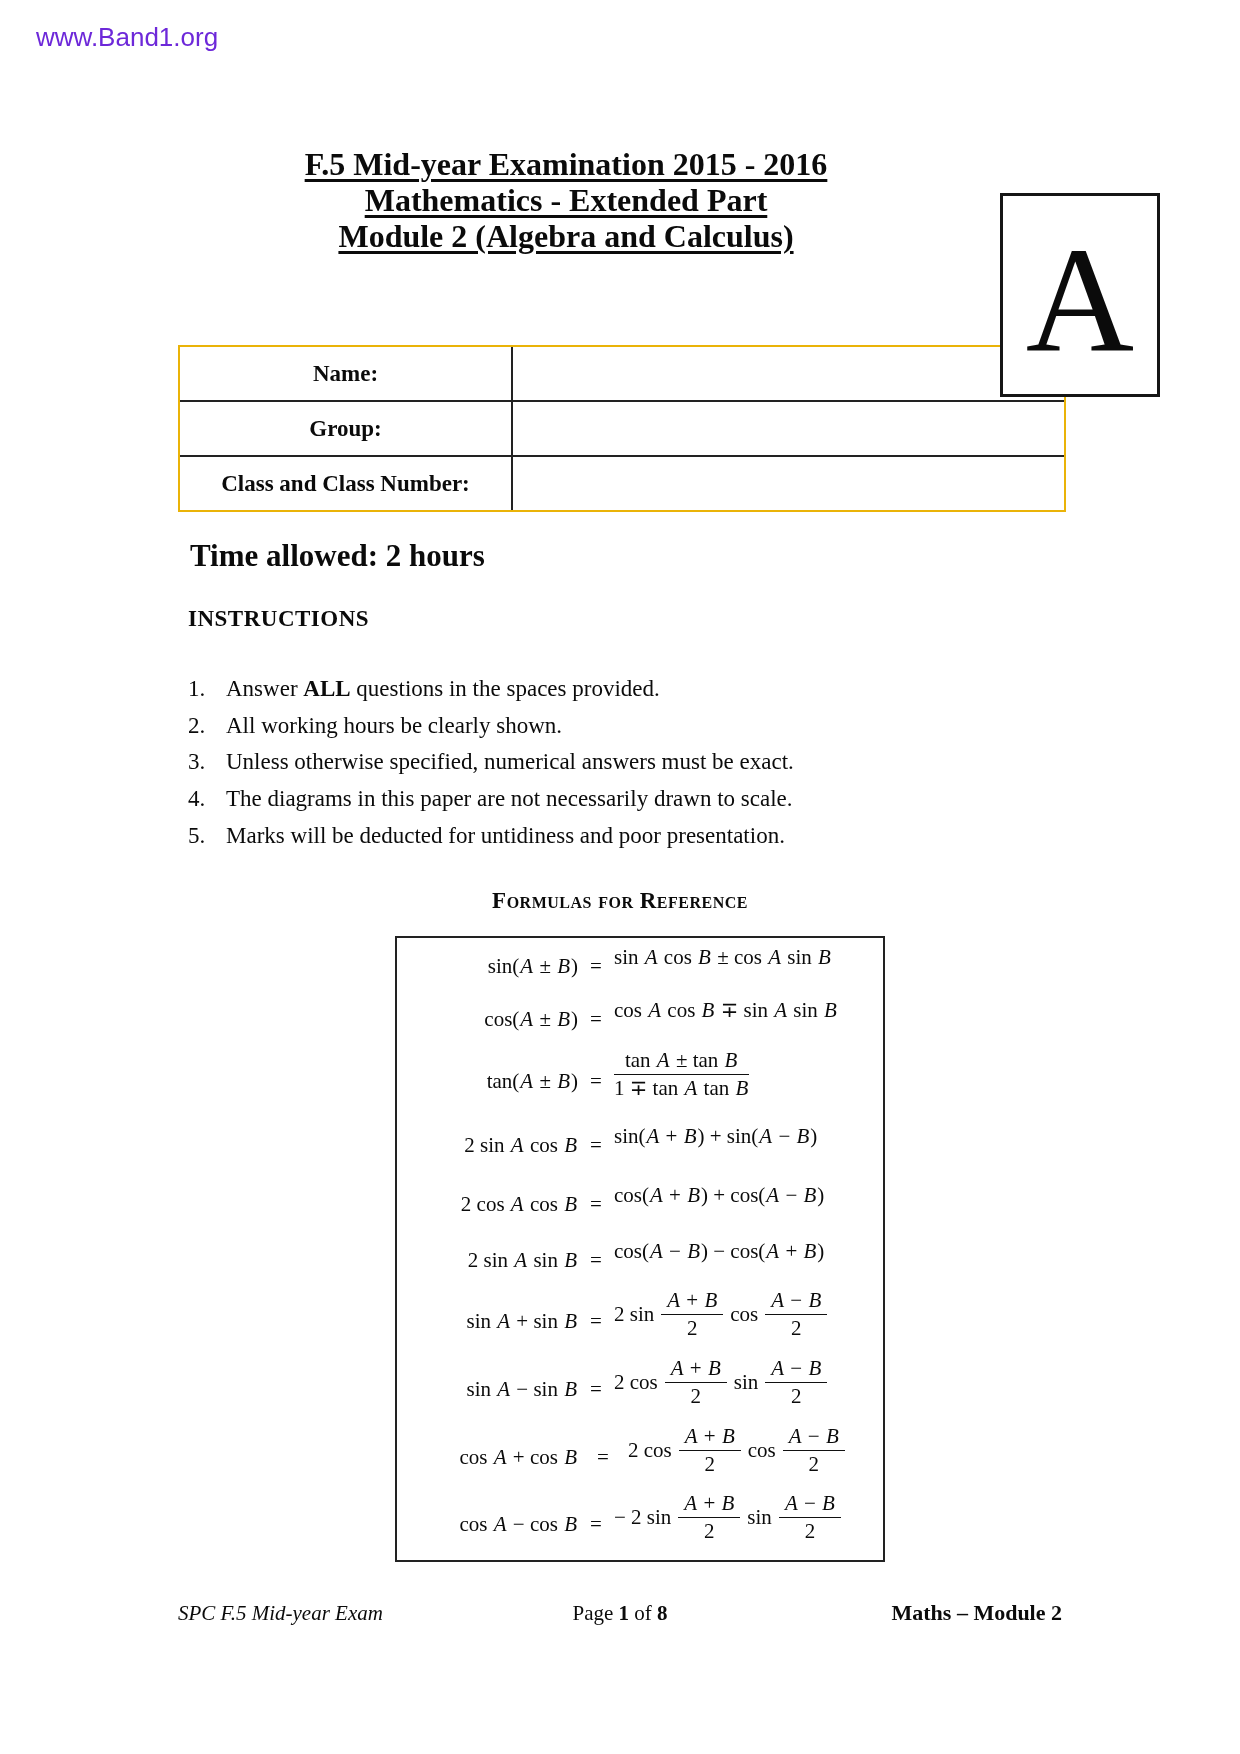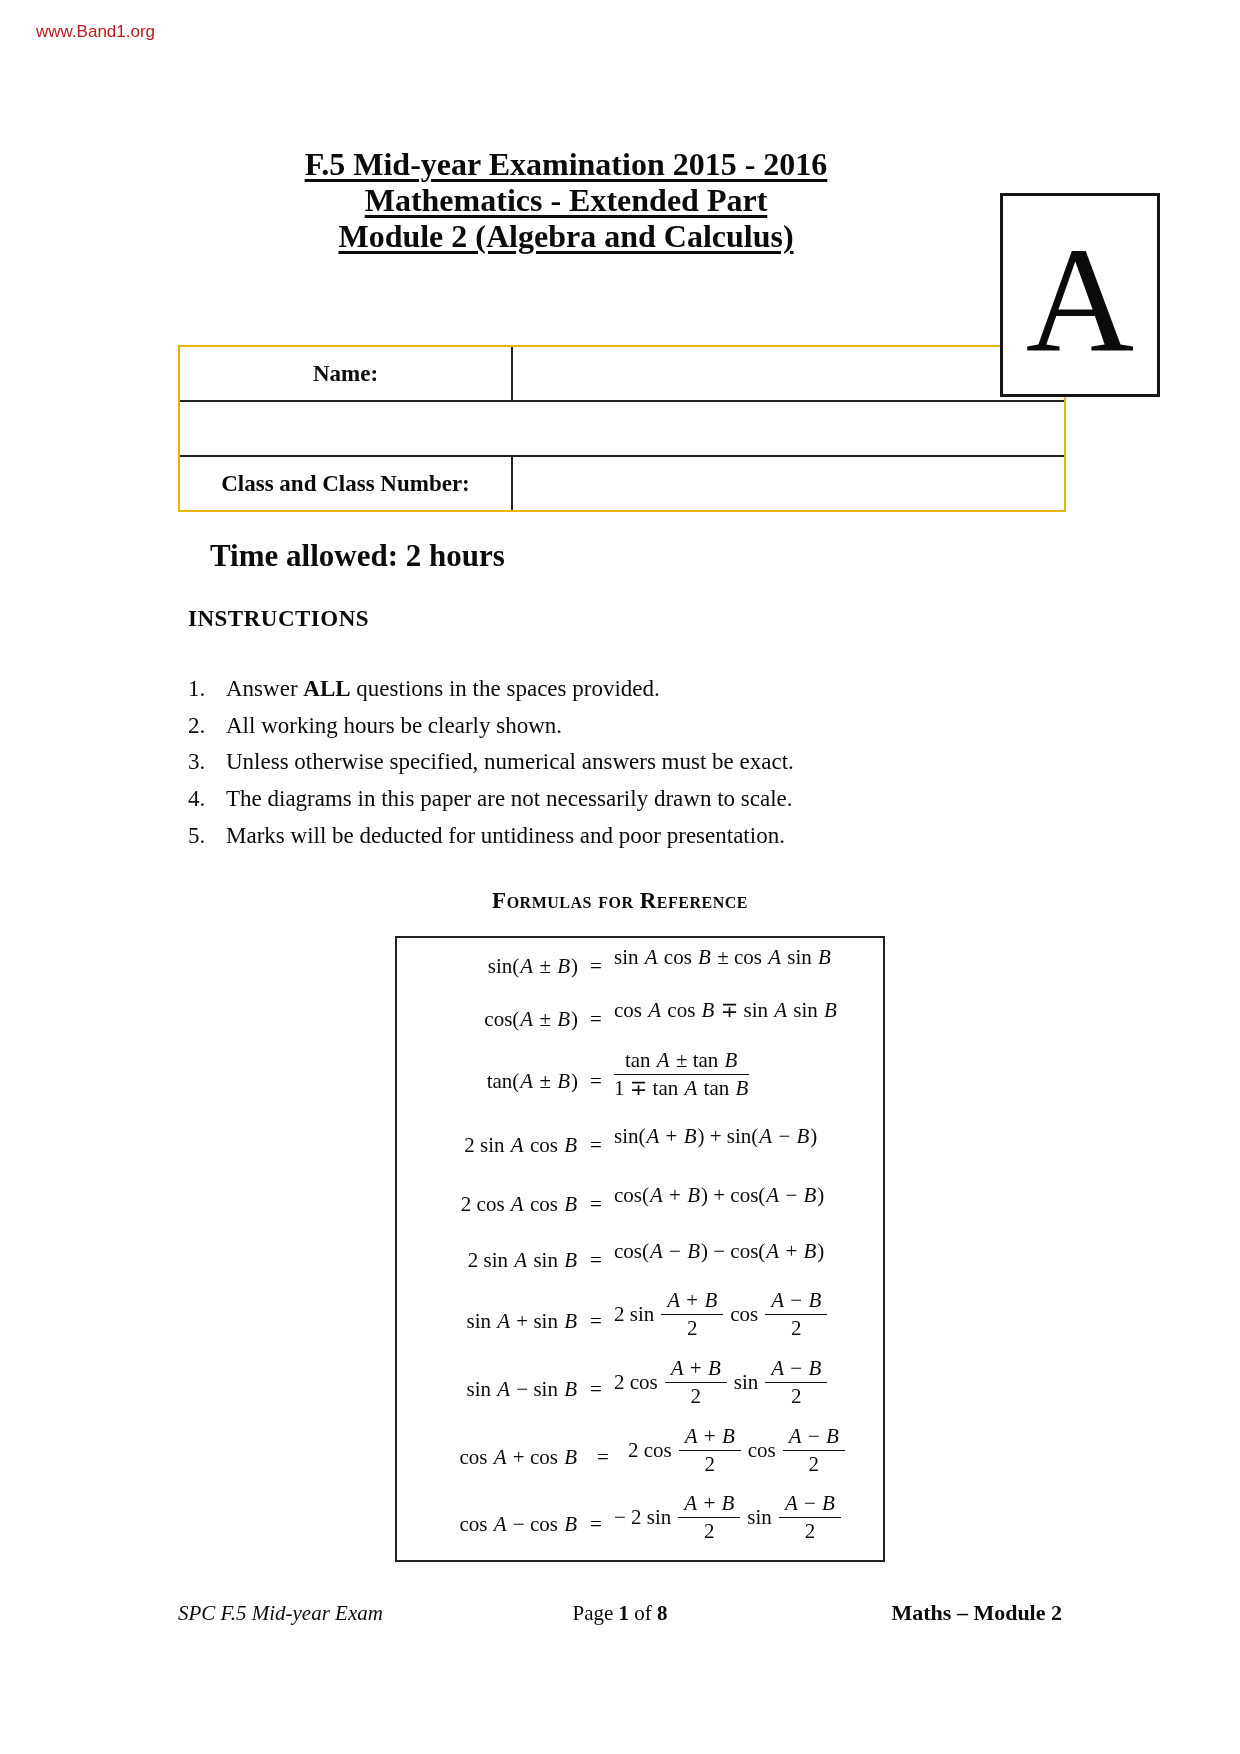--- a/index.html
+++ b/index.html
@@ -7,21 +7,21 @@
     position:relative;
     width:1240px;height:1754px;
     background:#ffffff;
     font-family:"Liberation Serif", serif;
     color:#0b0b0b;
     overflow:hidden;
   }
   .watermark{
     position:absolute;left:36px;top:22px;
     font-family:"Liberation Sans", sans-serif;
-    font-size:17px;color:#b91c1c;
+    font-size:26px;color:#6d28d9;
   }
   .title-block{
     position:absolute;left:170px;top:146px;width:792px;
     text-align:center;
   }
   .title-line{
     font-size:32px;font-weight:bold;line-height:36px;
     text-decoration:underline;
     text-decoration-thickness:2.5px;
     text-underline-offset:4px;
@@ -44,21 +44,21 @@
   .trow{flex:1;display:flex;box-sizing:border-box;}
   .trow + .trow{border-top:2px solid #222;}
   .tlabel{
     width:333px;box-sizing:border-box;border-right:2px solid #222;
     display:flex;align-items:center;justify-content:center;
     font-weight:bold;font-size:23px;
   }
   .tblank{flex:1;}
   .time-allowed{
     position:absolute;left:190px;top:538px;
-    font-size:31px;font-weight:bold;margin-left:20px;
+    font-size:31px;font-weight:bold;
   }
   .ins-heading{
     position:absolute;left:188px;top:606px;
     font-size:23px;font-weight:bold;letter-spacing:0.5px;
   }
   .ins-list{
     position:absolute;left:188px;top:676px;width:720px;
   }
   .ins-row{display:flex;height:36.7px;align-items:baseline;font-size:23px;}
   .ins-num{width:38px;}
@@ -120,20 +120,21 @@
   <div class="grade-box">
     <span class="grade-letter">A</span>
   </div>
 
   <div class="info-table">
       <div class="trow">
         <div class="tlabel">Name:</div>
         <div class="tblank"></div>
       </div>
       <div class="trow">
+        <div class="tlabel">Group:</div>
         <div class="tblank"></div>
       </div>
       <div class="trow">
         <div class="tlabel">Class and Class Number:</div>
         <div class="tblank"></div>
       </div>
     </div>
 
   <div class="time-allowed">Time allowed: 2 hours</div>
 

